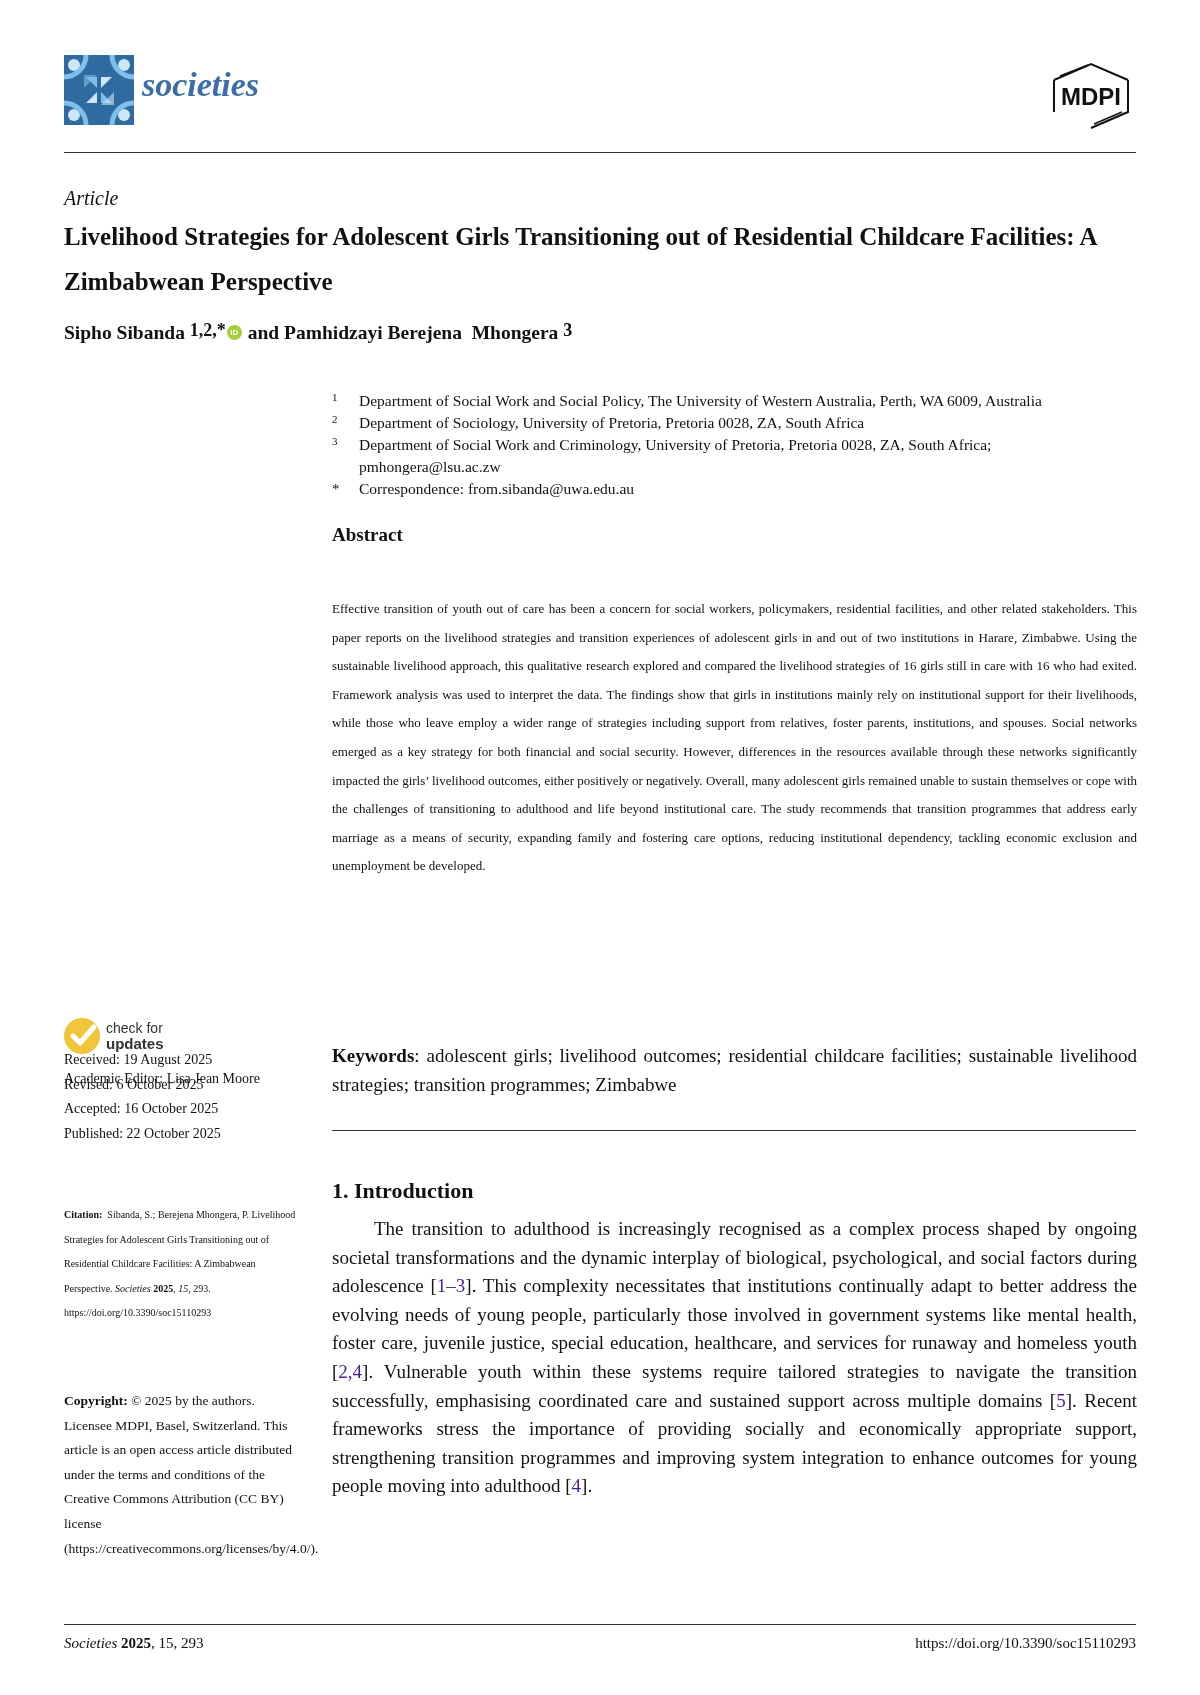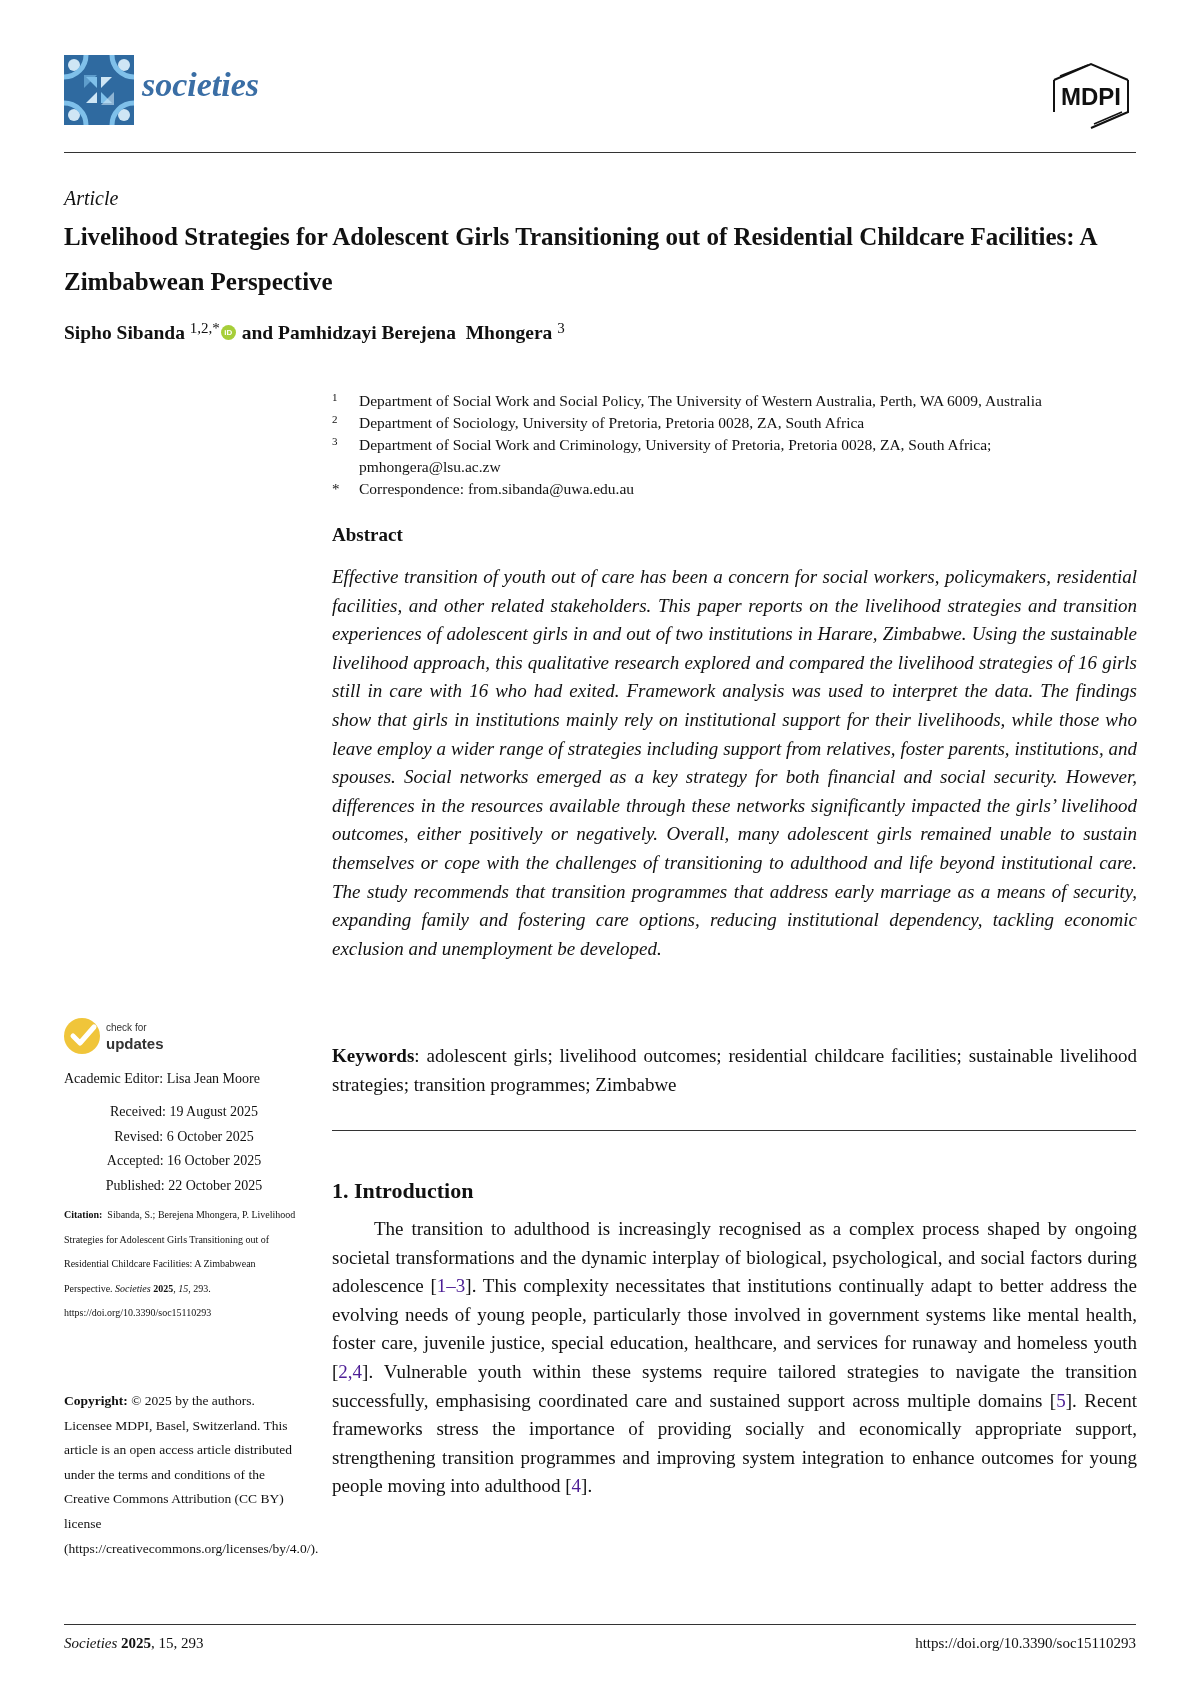--- a/index.html
+++ b/index.html
@@ -11,52 +11,52 @@
   
   .logo-box { left: 64px; top: 55px; width: 70px; height: 70px; }
   .journal-name { left: 142px; top: 66px; font-size: 34px; font-style: italic; font-weight: bold; color: #3a6ea5; letter-spacing: 0px; }
   .mdpi-logo { left: 1046px; top: 62px; width: 90px; height: 68px; }
   .header-rule { left: 64px; top: 152px; width: 1072px; height: 1px; background: #333; }
 
   
   .article-type { left: 64px; top: 187px; font-size: 20px; font-style: italic; }
   .title { left: 64px; top: 214px; width: 1080px; font-size: 25px; font-weight: bold; line-height: 45px; }
   .authors { left: 64px; top: 322px; font-size: 19.5px; font-weight: bold; display: flex; align-items: flex-start; white-space: nowrap; }
-  .authors sup { font-size: 15px; font-weight: normal; position: relative; top: -2px; }
+  .authors sup { font-size: 18px; font-weight: bold; position: relative; top: -2px; }
   .orcid { display: inline-block; width: 15px; height: 15px; border-radius: 50%; background: #a6ce39; color: #fff; font-family: "Liberation Sans", sans-serif; font-size: 8px; font-weight: bold; line-height: 15px; text-align: center; margin: 3px 6px 0 1px; }
 
   
   .affils { left: 332px; top: 390px; width: 820px; font-size: 15.5px; line-height: 22px; }
   .affil { display: flex; }
   .affil .mark { width: 27px; font-size: 11px; position: relative; top: -4px; }
   .affil .mark.star { font-size: 15px; top: 0; }
   .affil .txt { flex: 1; }
 
   
   .abstract-heading { left: 332px; top: 524px; font-size: 19px; font-weight: bold; }
-  .abstract-body { left: 332px; top: 563px; width: 805px; font-size: 19px; line-height: 28.6px; text-align: justify; font-style: italic; }
+  .abstract-body { left: 332px; top: 595px; width: 805px; font-size: 13px; line-height: 28.6px; text-align: justify; }
   .keywords { left: 332px; top: 1042px; width: 805px; font-size: 19px; line-height: 28.6px; text-align: justify; }
   .keywords b { font-weight: bold; }
   .section-rule { left: 332px; top: 1130px; width: 804px; height: 1px; background: #333; }
 
   
   .intro-heading { left: 332px; top: 1178px; font-size: 22px; font-weight: bold; }
   .intro-body { left: 332px; top: 1215px; width: 805px; font-size: 19px; line-height: 28.6px; text-align: justify; }
   .intro-body p { text-indent: 42px; }
   .ref { color: #4c1d95; }
 
   
   .cfu { left: 64px; top: 1018px; display: flex; align-items: center; }
   .cfu-badge { width: 36px; height: 36px; border-radius: 50%; background: #f0c53a; position: relative; }
   .cfu-text { margin-left: 6px; font-family: "Liberation Sans", sans-serif; line-height: 16px; color: #333; }
-  .cfu-text .l1 { font-size: 10px; }
+  .cfu-text .l1 { font-size: 14px; }
   .cfu-text .l2 { font-size: 15px; font-weight: bold; }
   .side { left: 64px; width: 240px; font-size: 14px; line-height: 24.5px; }
   .editor { top: 1067px; }
-  .dates { top: 1100px; text-align: center; }
+  .dates { top: 1048px; }
   .citation { top: 1203px; font-size: 10px; line-height: 24.6px; }
   .copyright { top: 1389px; font-size: 13.5px; line-height: 24.6px; }
   .side b { font-weight: bold; }
 
   
   .footer-rule { left: 64px; top: 1624px; width: 1072px; height: 1px; background: #333; }
   .footer-left { left: 64px; top: 1635px; font-size: 15px; }
   .footer-right { right: 64px; top: 1635px; font-size: 15px; }
 </style>
 </head>

